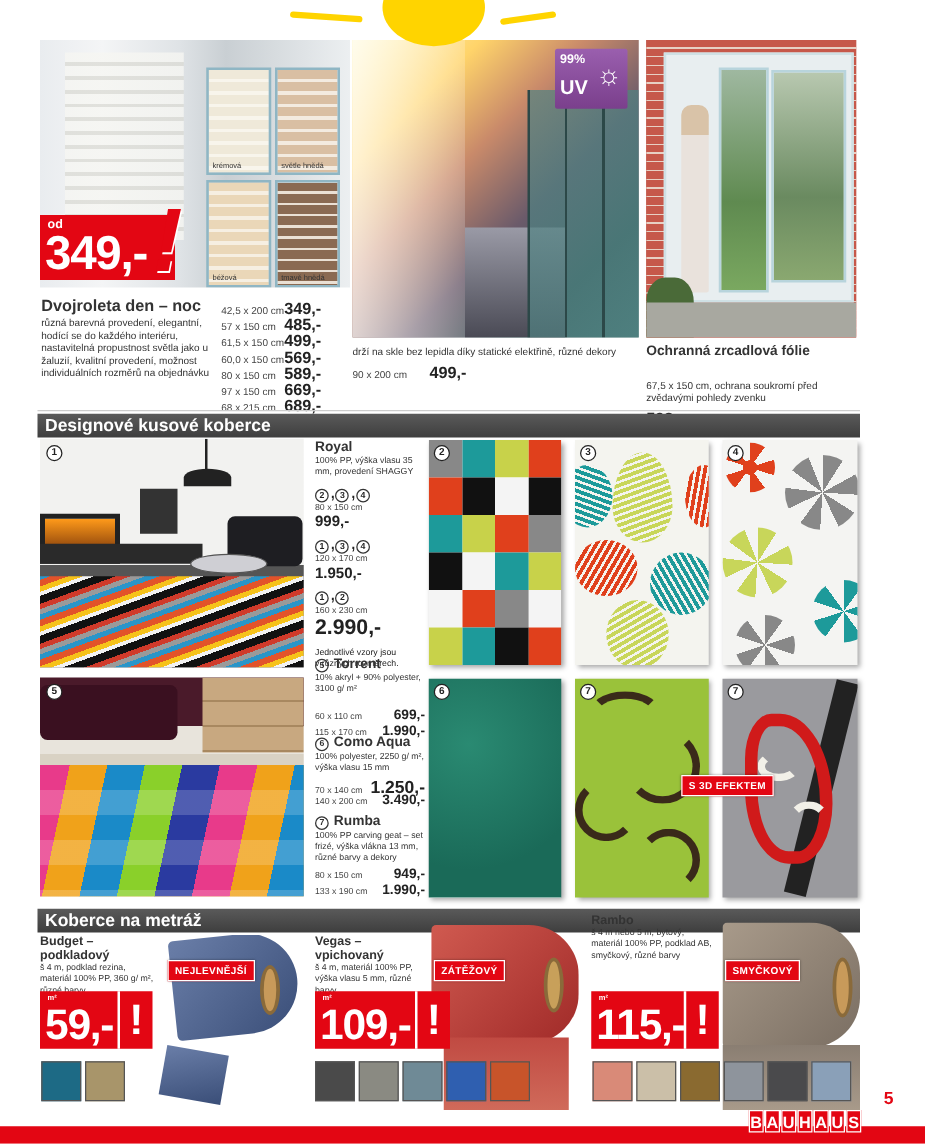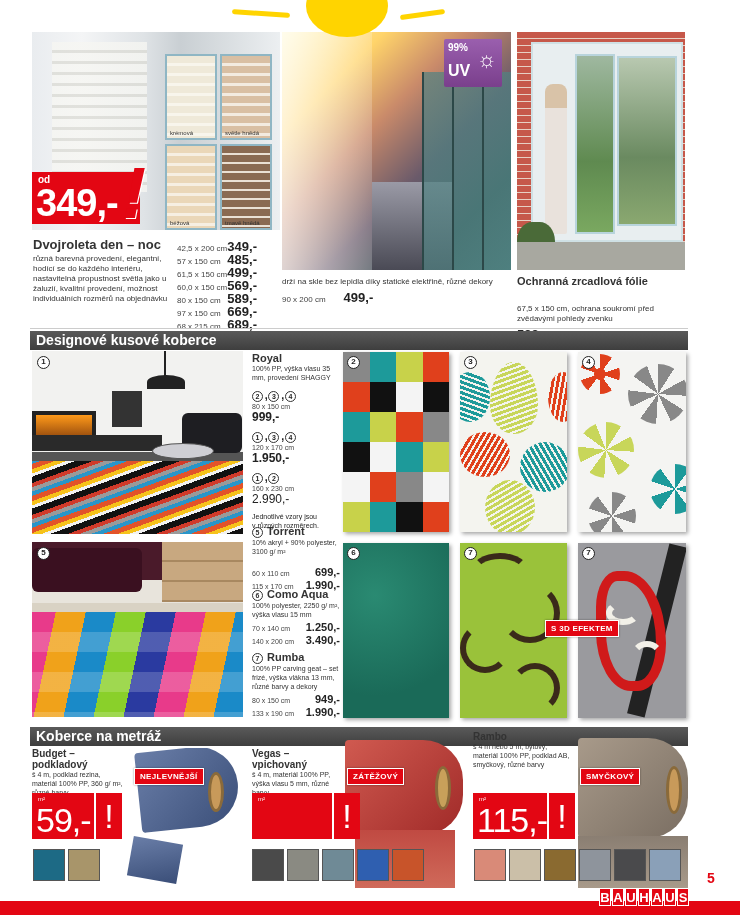--- a/index.html
+++ b/index.html
@@ -10,21 +10,21 @@
 .photo{position:absolute;overflow:hidden}
 .h-title{font-weight:bold;font-size:13px;color:#333}
 .small{font-size:8px;line-height:10px;color:#333}
 .price-row{display:flex;justify-content:space-between;align-items:baseline;font-size:8px;color:#444;height:13px}
 .price-row b{font-size:13px;color:#222}
 .section-bar{position:absolute;left:30px;right:52px;height:19px;background:linear-gradient(#5a5a5a,#3e3e3e);color:#fff;font-weight:bold;font-size:14px;padding-left:6px;line-height:19px}
 .num{position:absolute;width:13px;height:13px;border-radius:50%;background:#fff;border:1.5px solid #222;font-size:8px;font-weight:bold;line-height:10px;text-align:center;color:#222;z-index:3}
 .cnum{display:inline-block;width:11px;height:11px;border-radius:50%;border:1px solid #333;font-size:7px;line-height:9px;text-align:center;font-weight:bold;margin-right:1px}
 .rug{position:absolute;overflow:hidden;box-shadow:2px 2px 4px rgba(0,0,0,.35)}
 .tag{position:absolute;background:#e30613;color:#fff;font-weight:bold;font-size:8px;padding:3px 5px;border:1px solid #fff;box-shadow:0 0 2px rgba(0,0,0,.4);z-index:4;letter-spacing:.3px}
-.bigprice{position:absolute;background:#e30613;color:#fff;font-weight:normal;z-index:4}
+.bigprice{position:absolute;background:#e30613;color:#fff;font-weight:bold;z-index:4}
 .bigprice .m2{position:absolute;left:6px;top:3px;font-size:6px}
 .bigprice .val{position:absolute;left:4px;top:8px;font-size:34px;letter-spacing:-1px;line-height:38px}
 .bigprice .bang{position:absolute;right:0;top:0;bottom:0;width:28px;border-left:2px solid #fff;font-size:34px;line-height:46px;text-align:center}
 .swatch{position:absolute;width:32px;height:32px;border:1px solid #555}
 .footer{position:absolute;left:0;right:0;bottom:0;height:14px;background:#e30613}
 </style>
 </head>
 <body>
 
 <div class="sun"></div>
@@ -155,21 +155,21 @@
   <div style="margin-top:3px"><span class="cnum">2</span>,<span class="cnum">3</span>,<span class="cnum">4</span></div>
   <div style="font-size:7px;color:#444">80 x 150 cm</div>
   <div style="font-size:12px;font-weight:bold">999,-</div>
 
   <div style="margin-top:2px"><span class="cnum">1</span>,<span class="cnum">3</span>,<span class="cnum">4</span></div>
   <div style="font-size:7px;color:#444">120 x 170 cm</div>
   <div style="font-size:12px;font-weight:bold">1.950,-</div>
 
   <div style="margin-top:2px"><span class="cnum">1</span>,<span class="cnum">2</span></div>
   <div style="font-size:7px;color:#444">160 x 230 cm</div>
-  <div style="font-size:12px;font-weight:normal">2.990,-</div>
+  <div style="font-size:17px;font-weight:bold">2.990,-</div>
 
   <div style="margin-top:6px;font-size:7px;line-height:9px;width:70px">Jednotlivé vzory jsou v různých rozměrech.</div>
 </div>
 
 <div class="abs" style="left:252px;top:525px;width:88px">
   <div style="font-weight:bold;font-size:11px;color:#333"><span class="cnum">5</span> <span>Torrent</span></div>
   <div class="small" style="font-size:7px;line-height:9px">10% akryl + 90% polyester, 3100 g/ m²</div>
   <div class="price-row" style="font-size:7px;margin-top:10px">
       <span>60 x 110 cm</span>
       <b style="font-size:11px">699,-</b>
@@ -178,21 +178,21 @@
       <span>115 x 170 cm</span>
       <b style="font-size:11px">1.990,-</b>
     </div>
 </div>
 
 <div class="abs" style="left:252px;top:588px;width:88px">
   <div style="font-weight:bold;font-size:11px;color:#333"><span class="cnum">6</span> <span>Como Aqua</span></div>
   <div class="small" style="font-size:7px;line-height:9px">100% polyester, 2250 g/ m², výška vlasu 15 mm</div>
   <div class="price-row" style="font-size:7px;margin-top:2px">
       <span>70 x 140 cm</span>
-      <b style="font-size:11px">1.250,-</b>
+      <b style="font-size:14px">1.250,-</b>
     </div>
   <div class="price-row" style="font-size:7px">
       <span>140 x 200 cm</span>
       <b style="font-size:11px">3.490,-</b>
     </div>
 </div>
 
 <div class="abs" style="left:252px;top:651px;width:88px">
   <div style="font-weight:bold;font-size:11px;color:#333"><span class="cnum">7</span> <span>Rumba</span></div>
   <div class="small" style="font-size:7px;line-height:9px">100% PP carving geat – set frizé, výška vlákna 13 mm, různé barvy a dekory</div>
@@ -299,20 +299,21 @@
   <div class="small" style="font-size:7px;line-height:9px">š 4 m, materiál 100% PP, výška vlasu 5 mm, různé barvy</div>
 </div>
 <div class="photo" style="left:345px;top:740px;width:118px;height:148px">
   <div class="abs" style="left:0;top:0;width:118px;height:95px;background:linear-gradient(135deg,#d05a50,#a02a28);border-radius:4px 40px 40px 4px"></div>
   <div class="abs" style="left:90px;top:26px;width:16px;height:44px;border-radius:50%;background:#c8a05a;border:3px solid #8a6a3a"></div>
   <div class="abs" style="left:10px;top:90px;width:100px;height:58px;background:linear-gradient(#c04a42,#d06a5a)"></div>
 </div>
 <div class="tag" style="left:347px;top:768px">ZÁTĚŽOVÝ</div>
 <div class="bigprice" style="left:252px;top:793px;width:108px;height:46px">
   <span class="m2">m²</span>
+  <span class="val">109,-</span>
   <span class="bang">!</span>
 </div>
 <div class="swatch" style="left:252px;top:849px;background:#4a4a4a"></div>
 <div class="swatch" style="left:287px;top:849px;background:#8a8a82"></div>
 <div class="swatch" style="left:322px;top:849px;background:#6f8a96;z-index:2"></div>
 <div class="swatch" style="left:357px;top:849px;background:#2f5fb0;z-index:2"></div>
 <div class="swatch" style="left:392px;top:849px;background:#c8542a;z-index:2"></div>
 
 <div class="abs" style="left:473px;top:731px;width:100px">
   <div style="font-weight:bold;font-size:10px;color:#333">Rambo</div>

